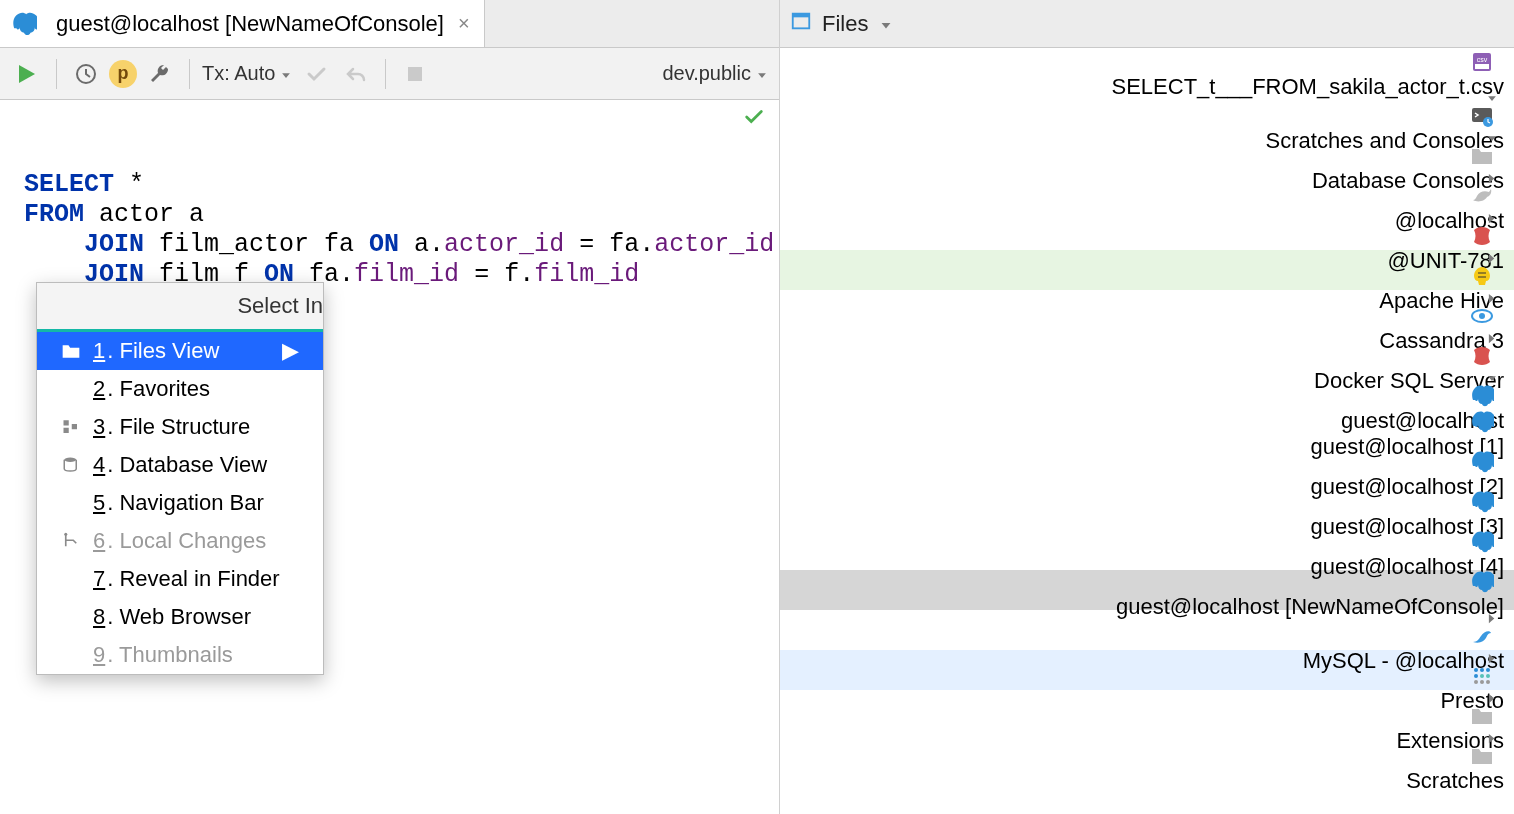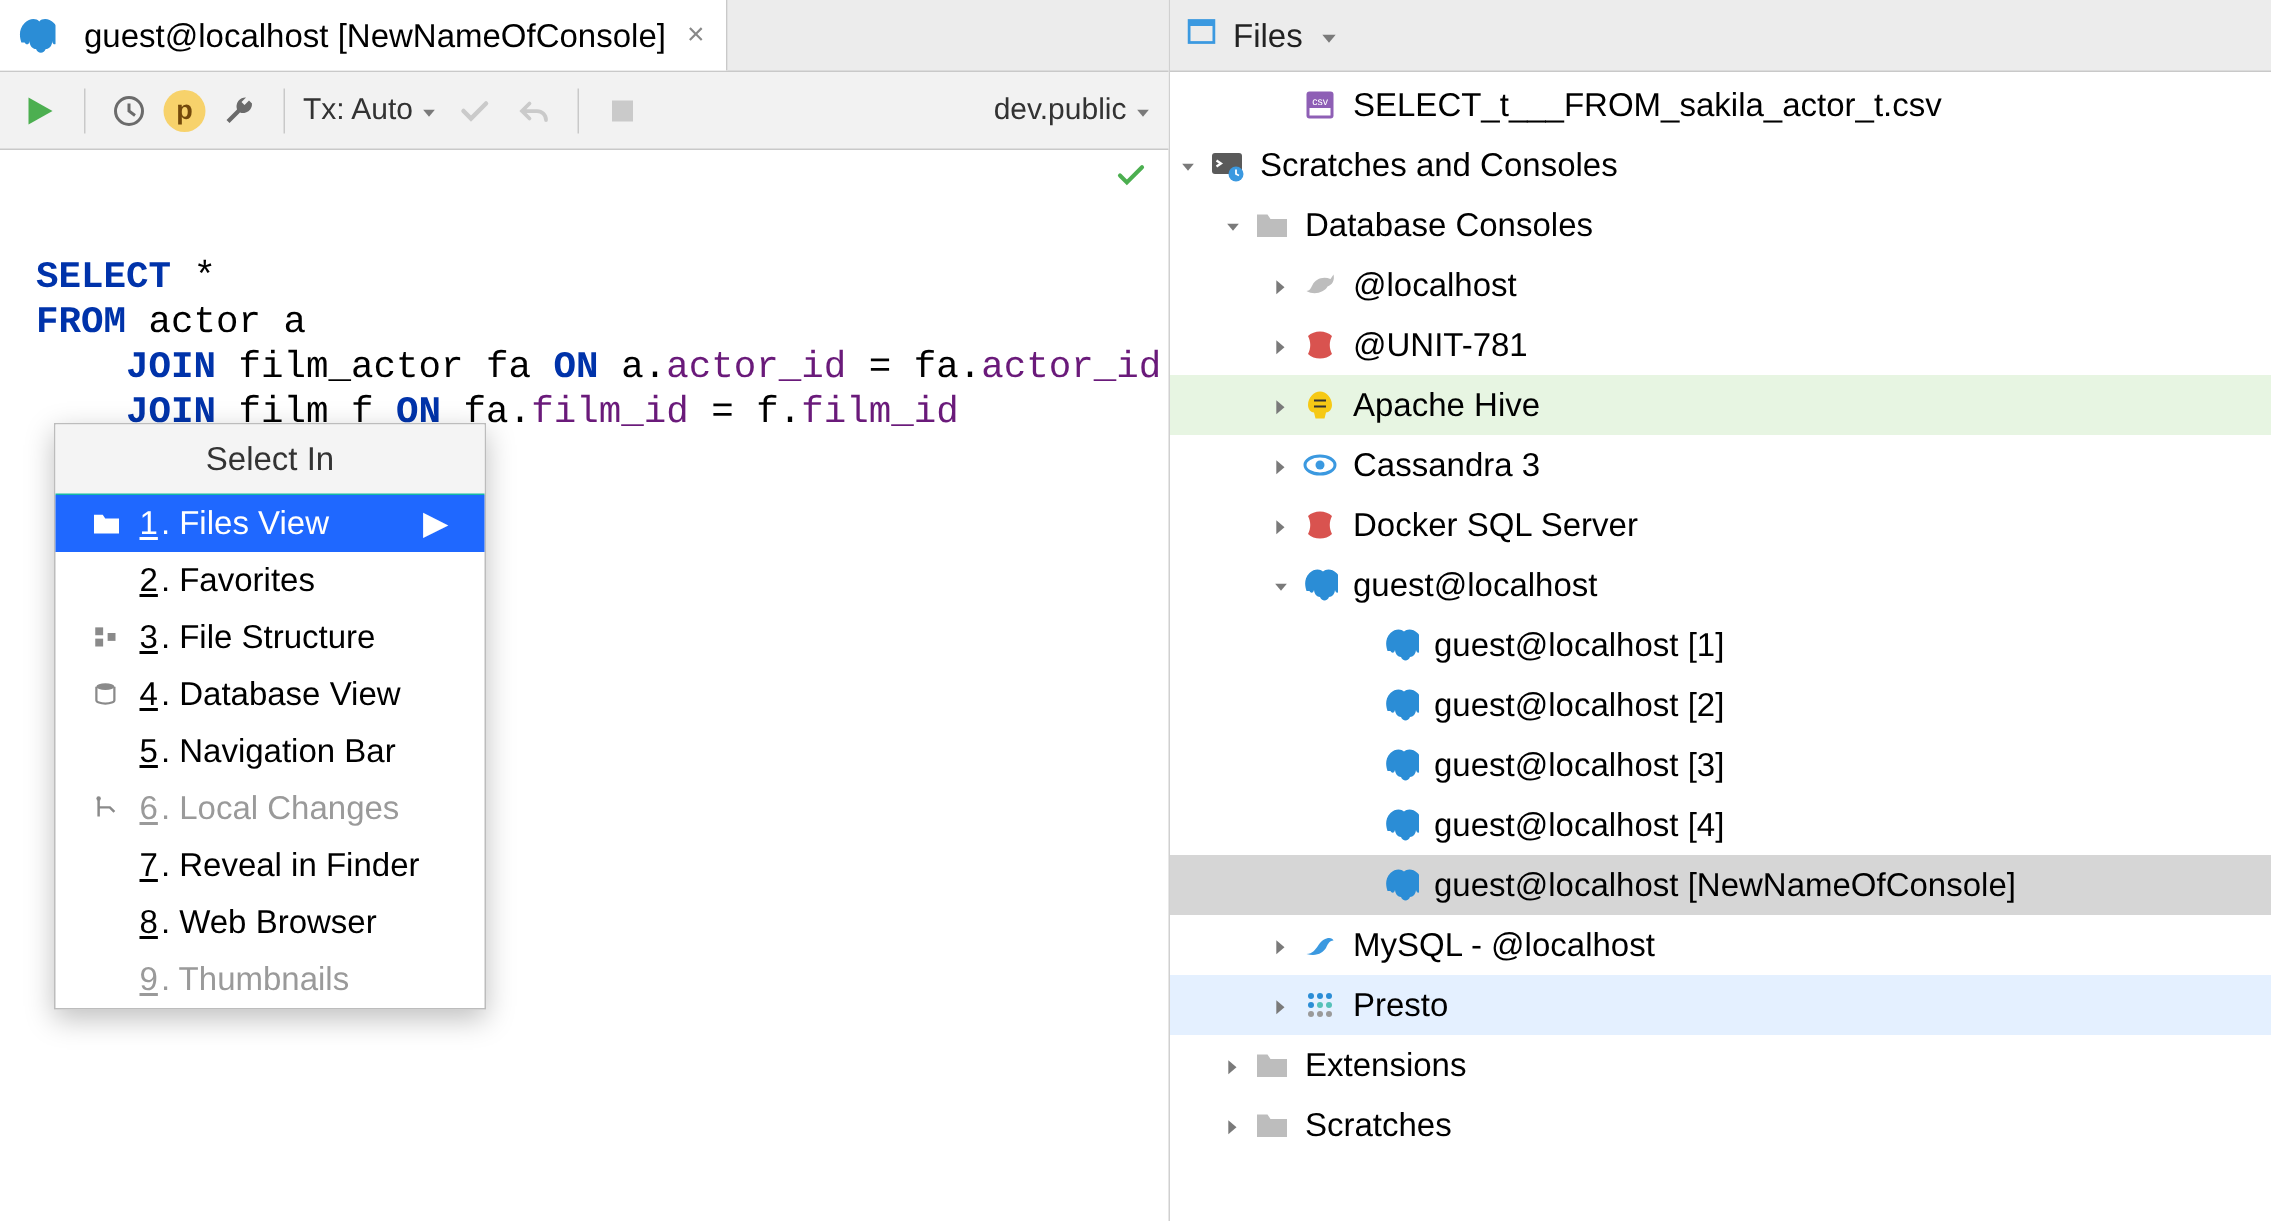--- a/index.html
+++ b/index.html
@@ -24,35 +24,35 @@
   .p-badge { width: 28px; height: 28px; border-radius: 50%; background: #f7d26b; color: #73490b; display:flex; align-items:center; justify-content:center; font-weight:700; font-size:18px; cursor:pointer; }
 
   
   .editor { padding: 10px 24px; font-family: "Menlo","Consolas","Courier New",monospace; font-size: 25px; line-height: 30px; position: relative; white-space: pre; }
   .kw { color: #0033aa; font-weight: 700; }
   .ident { color: #6a1a7a; }
   .editor .check { position: absolute; right: 14px; top: 6px; color: #3a983a; }
 
   
   .popup { position: absolute; left: 36px; top: 282px; width: 288px; background: #fff; border: 1px solid #bcbcbc; box-shadow: 0 6px 18px rgba(0,0,0,.25); }
-  .popup-title { background: #f4f4f4; border-bottom: 1px solid #14b8a6; text-align: center; padding: 10px 0; font-size: 22px; color: #333; }
+  .popup-title { background: #f4f4f4; border-bottom: 3px solid #14b8a6; text-align: right; padding: 10px 0; font-size: 22px; color: #333; }
   .popup-item { display: flex; align-items: center; gap: 12px; padding: 6px 24px; font-size: 22px; cursor: pointer; }
   .popup-item .num { text-decoration: underline; margin-right: 2px; }
   .popup-item.selected { background: #1f68ff; color: #fff; }
   .popup-item.disabled { color: #9a9a9a; }
   .popup-item .arrow { margin-left: auto; }
   .popup-icon { width: 20px; height: 20px; display:flex; align-items:center; justify-content:center; }
 
   
   .files-header { height: 48px; background: #ececec; border-bottom: 1px solid #c9c9c9; display: flex; align-items: center; padding: 11px 10px; gap: 10px; }
   .files-header .title { font-size: 22px; color: #222; }
 
   
   .tree { flex: 1; overflow: auto; padding-top: 2px; font-size: 22px; }
-  .tree-row { display: flex; align-items: center; height: 40px; padding-right: 10px; cursor: pointer; }
+  .tree-row { display: flex; align-items: flex-end; height: 40px; padding-right: 10px; cursor: pointer; flex-direction: column; }
   .tree-row.highlight-green { background: #e7f5e2; }
   .tree-row.highlight-blue { background: #e4f0ff; }
   .tree-row.selected { background: #d6d6d6; }
   .tree-indent { flex: 0 0 auto; }
   .tree-toggle { width: 24px; display:flex; justify-content:center; color:#7a7a7a; font-size:14px; }
   .tree-icon { width: 28px; height: 28px; display:flex; align-items:center; justify-content:center; margin-right: 8px; }
   .tree-label { white-space: nowrap; }
 </style>
 </head>
 <body>

